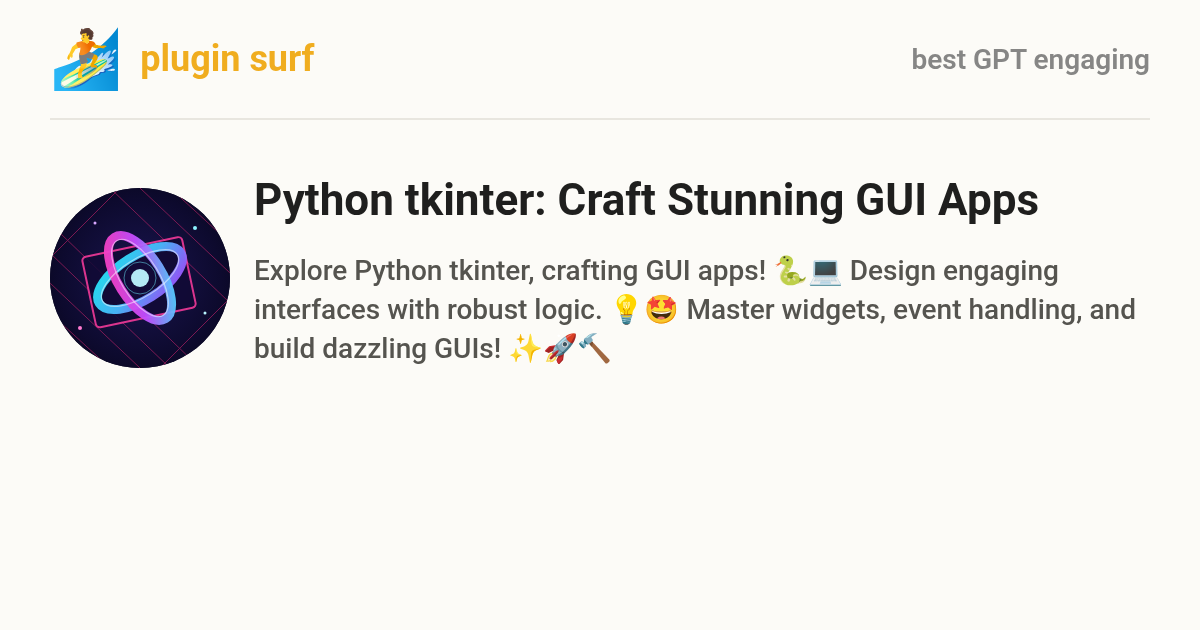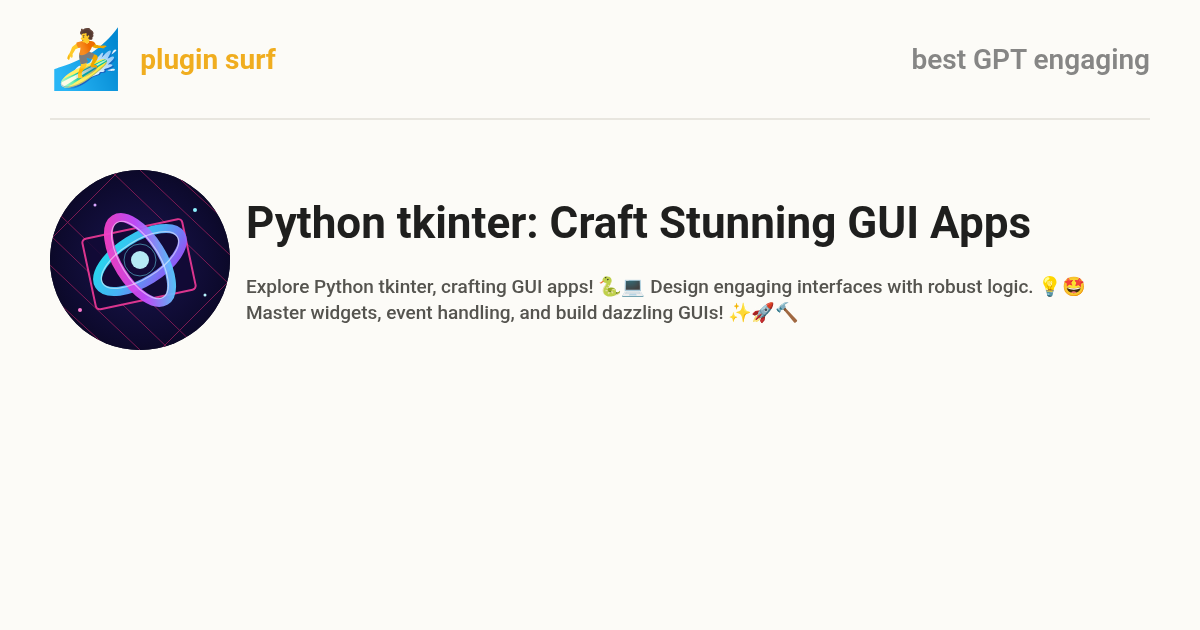--- a/index.html
+++ b/index.html
@@ -19,39 +19,39 @@
     .brand {
       display: flex;
       align-items: center;
       gap: 18px;
     }
     .brand-icon {
       font-size: 58px;
       line-height: 1;
     }
     .brand-name {
-      font-size: 28px;
+      font-size: 36px;
       font-weight: 700;
       color: #f0ad1f;
     }
     .header-tagline {
       font-size: 28px;
       font-weight: 600;
       color: #868685;
     }
     .divider {
       border: none;
       border-top: 2px solid #e8e6df;
       margin: 0 50px;
     }
     .content {
       display: flex;
       padding: 50px 50px 0 50px;
-      gap: 16px;
-      align-items: center;
+      gap: 24px;
+      align-items: flex-end;
     }
     .avatar {
       width: 180px;
       height: 180px;
       border-radius: 50%;
       flex-shrink: 0;
       overflow: hidden;
       position: relative;
       background: #0a0a20;
     }
@@ -65,21 +65,21 @@
       padding-top: 4px;
     }
     .title {
       font-size: 44px;
       font-weight: 700;
       color: #1f1f1e;
       line-height: 1.2;
       margin-bottom: 24px;
     }
     .description {
-      font-size: 19px;
+      font-size: 28px;
       font-weight: 500;
       color: #55544f;
       line-height: 1.4;
     }
   </style>
 </head>
 <body>
 
 <div class="header">
   <div class="brand">

